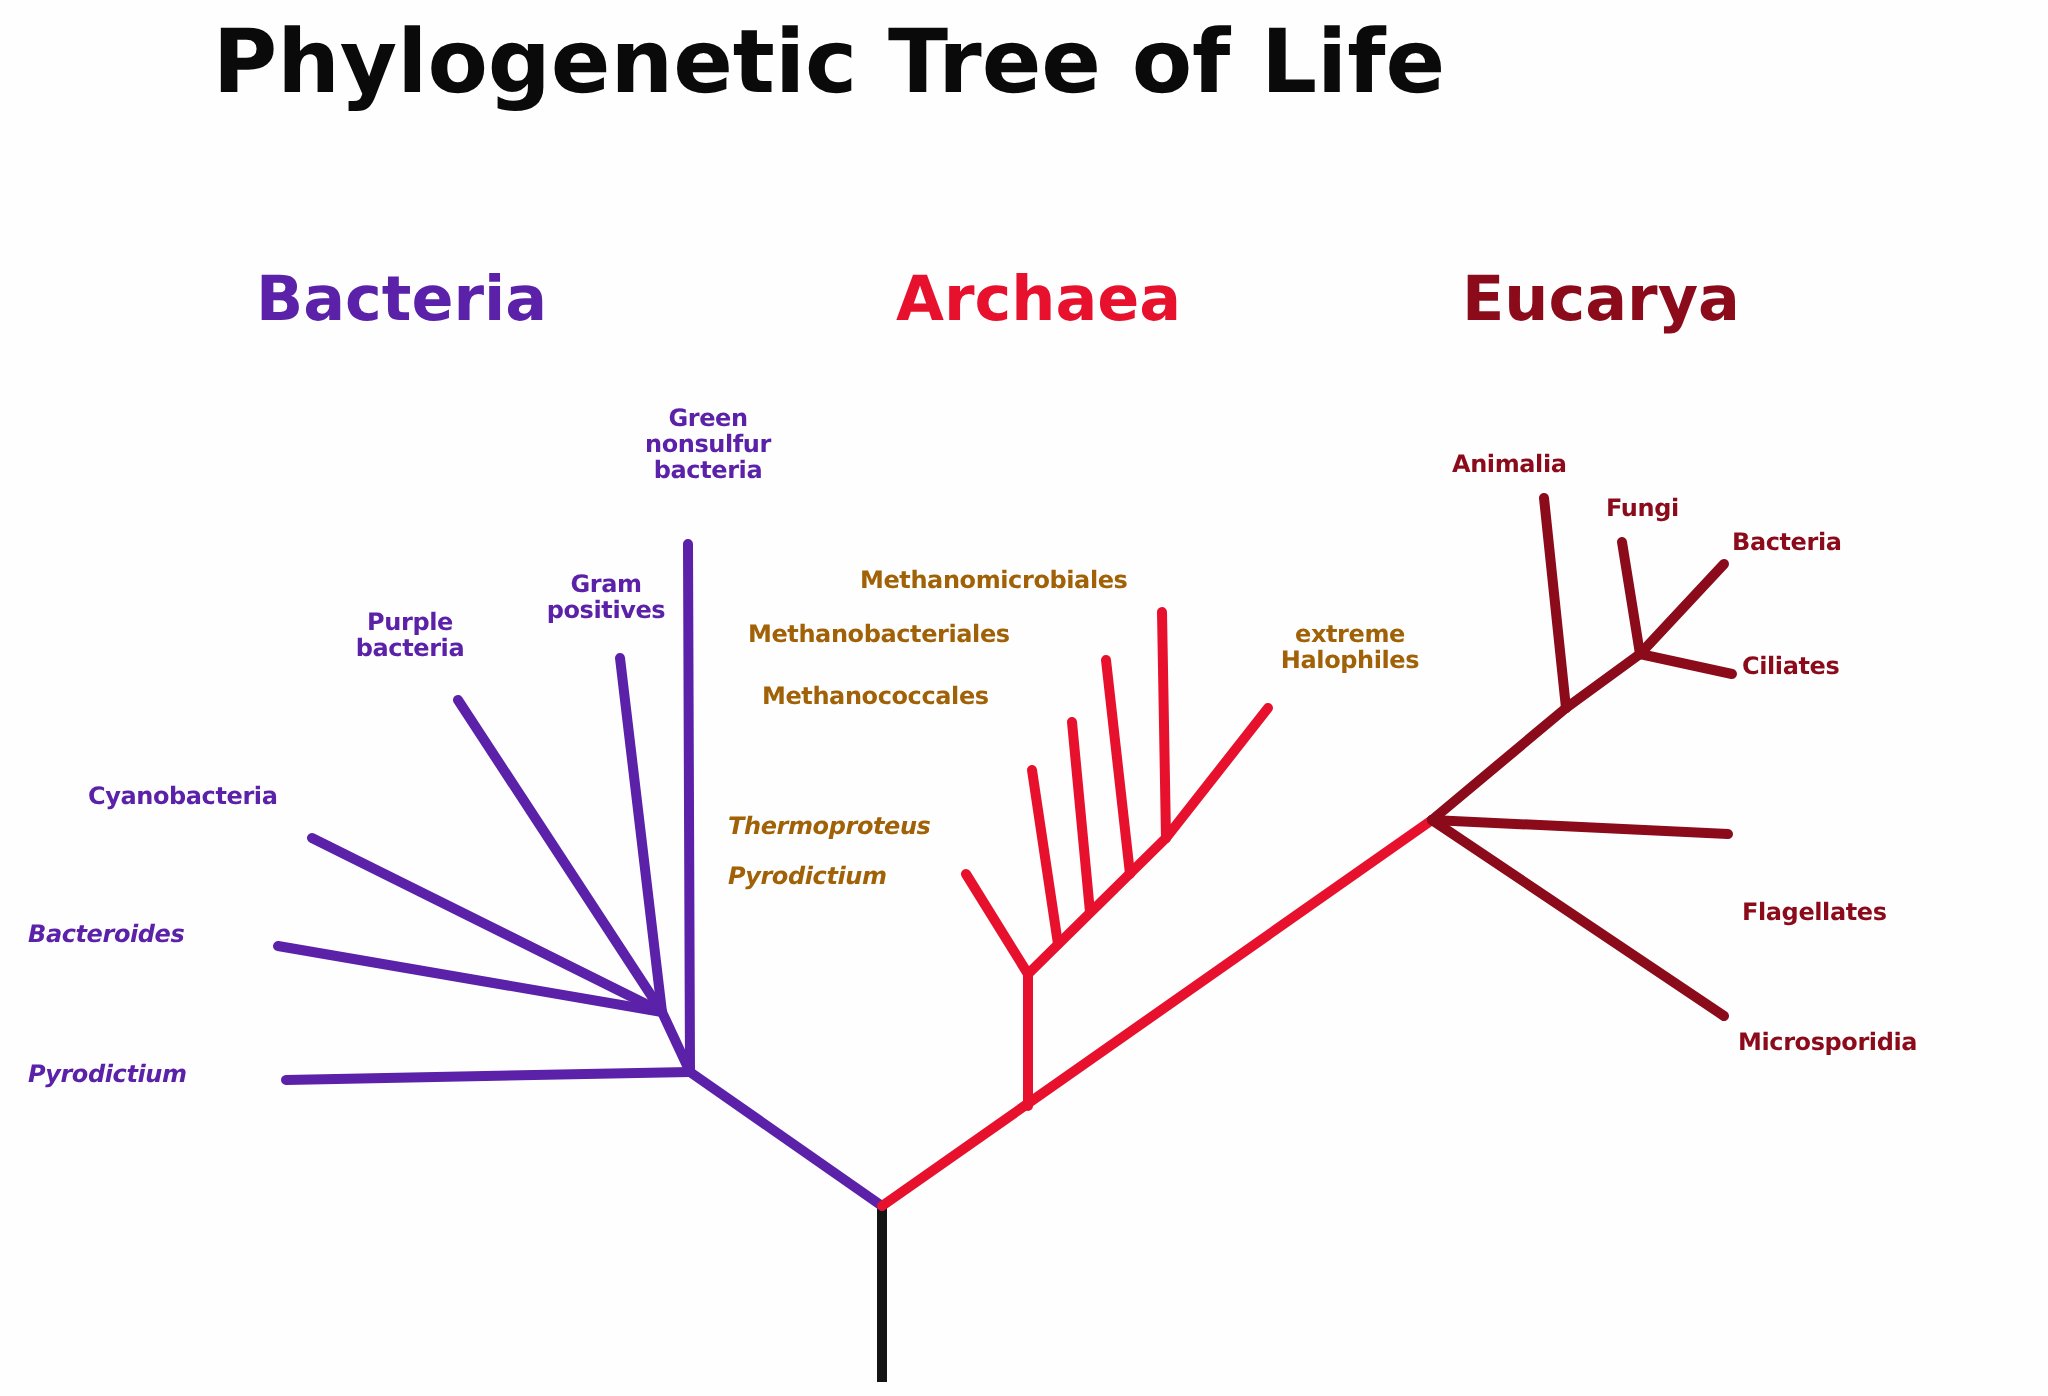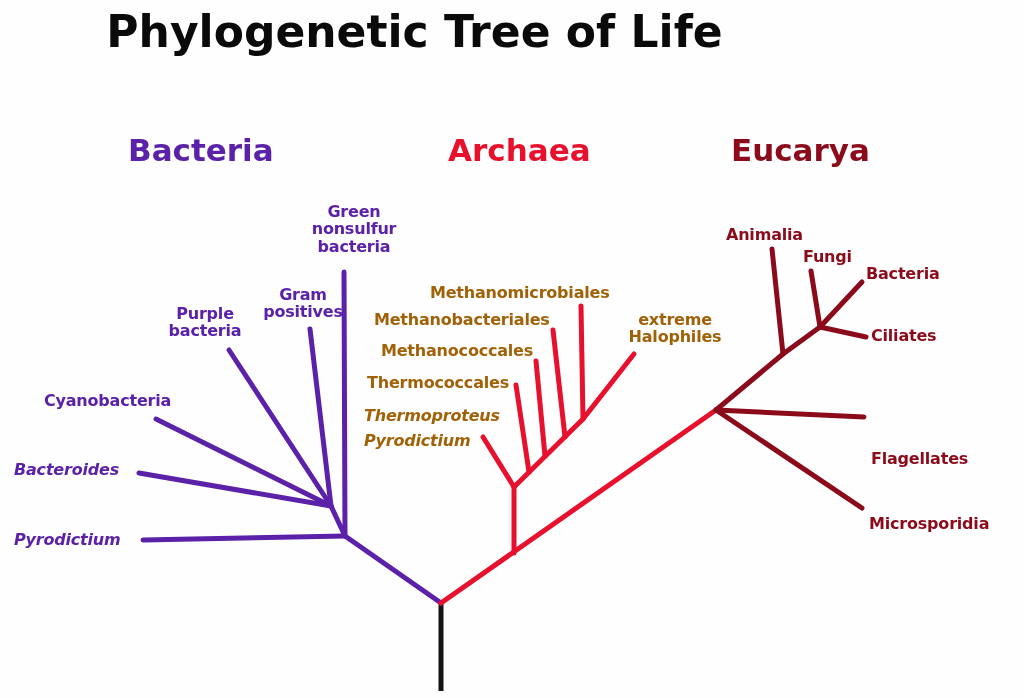--- a/index.html
+++ b/index.html
@@ -44,21 +44,21 @@
   }
   .domain-head {
     font-size: 31px;
     letter-spacing: 0px;
   }
   #domain-bacteria { left: 128px; top: 134px; color: #5b21a8; }
   #domain-archaea  { left: 448px; top: 134px; color: #e8112d; }
   #domain-eucarya  { left: 731px; top: 134px; color: #8b0b1b; }
 
   .leaf {
-    font-size: 16px;
+    font-size: 12px;
   }
   .bact { color: #5b21a8; }
   .arch { color: #a16207; }
   .euca { color: #8b0b1b; }
   .ital { font-style: italic; }
   .ctr  { text-align: center; }
 </style>
 </head>
 <body>
 
@@ -157,21 +157,20 @@
   <div class="lbl leaf bact ital" style="left:14px; top:461px;">Bacteroides</div>
 
   <div class="lbl leaf bact ital" style="left:14px; top:531px;">Pyrodictium</div>
 
   <div class="lbl leaf arch" style="left:430px; top:284px;">Methanomicrobiales</div>
 
   <div class="lbl leaf arch" style="left:374px; top:311px;">Methanobacteriales</div>
 
   <div class="lbl leaf arch" style="left:381px; top:342px;">Methanococcales</div>
 
-  <div class="lbl leaf arch" style="left:367px; top:374px;">Thermococcales</div>
 
   <div class="lbl leaf arch ital" style="left:364px; top:407px;">Thermoproteus</div>
 
   <div class="lbl leaf arch ital" style="left:364px; top:432px;">Pyrodictium</div>
 
   <div class="lbl leaf arch ctr" style="left:613px; top:311px; width:124px;">
     <div>extreme</div>
     <div>Halophiles</div>
   </div>
 

